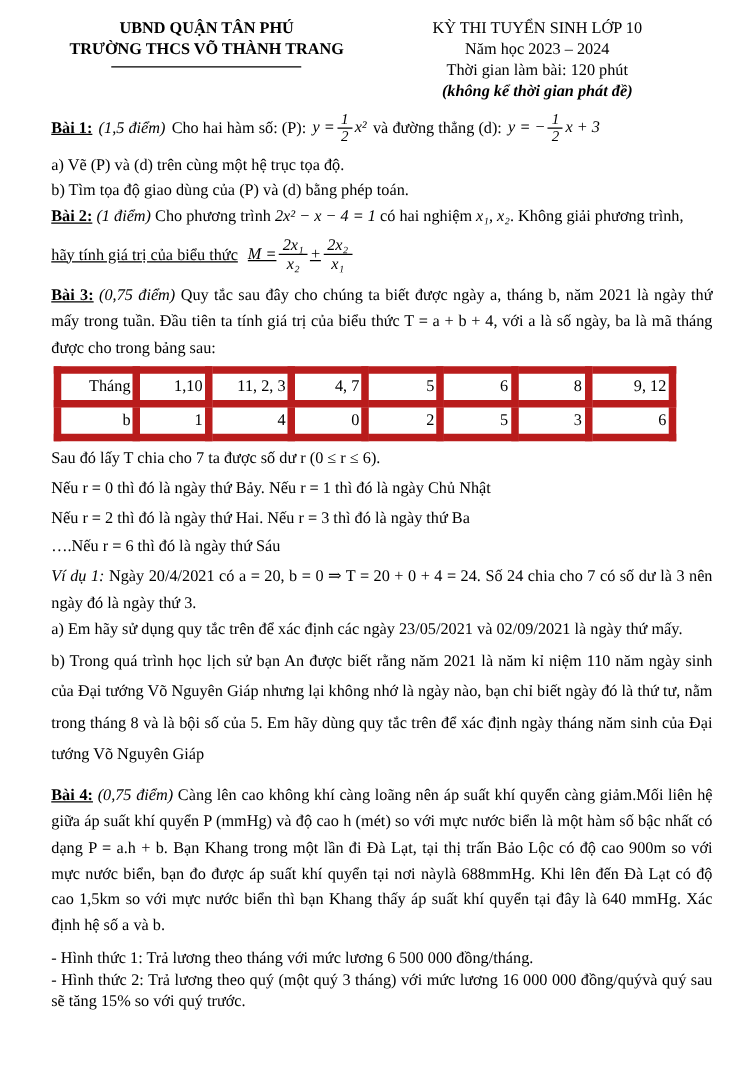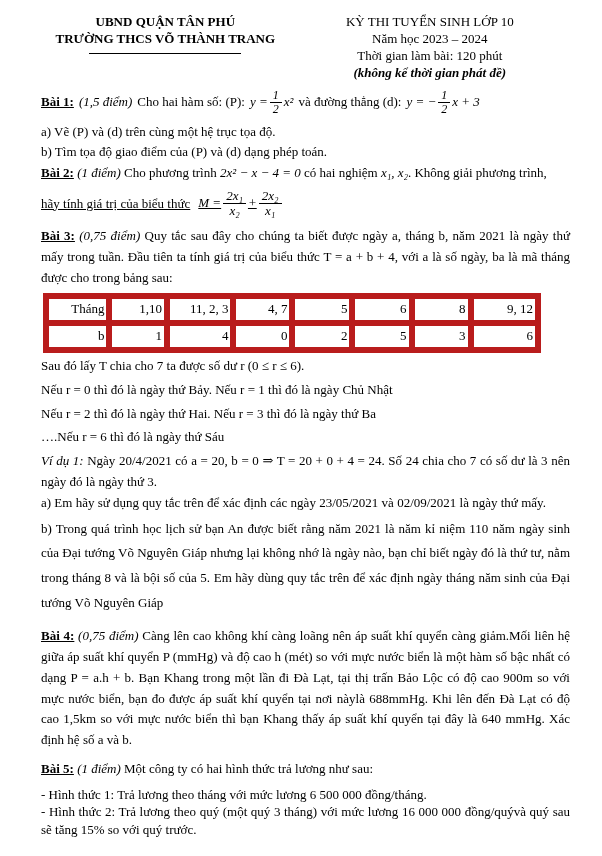--- a/index.html
+++ b/index.html
@@ -80,27 +80,27 @@
           <span class="num">1</span>
           <span class="den">2</span>
         </span><span>x²</span></span>
     <span>và đường thẳng (d):</span>
     <span class="math"><span>y = −</span><span class="frac small">
           <span class="num">1</span>
           <span class="den">2</span>
         </span><span>x + 3</span></span>
   </div>
   <p class="para p-b1a">a) Vẽ (P) và (d) trên cùng một hệ trục tọa độ.</p>
-  <p class="para p-b1b">b) Tìm tọa độ giao điểm của (P) và (d) dạng phép toán.</p>
+  <p class="para p-b1b">b) Tìm tọa độ giao dùng của (P) và (d) bằng phép toán.</p>
 
   <p class="para">
     <span class="lbl">Bài 2:</span>
     <span class="it">(1 điểm)</span>
     <span>Cho phương trình</span>
-    <span class="math">2x² − x − 4 = 0</span>
+    <span class="math">2x² − x − 4 = 1</span>
     <span>có hai nghiệm</span>
     <span class="math">x₁, x₂</span><span>. Không giải phương trình,</span>
   </p>
   <div class="m-line">
     <span>hãy tính giá trị của biểu thức</span>
     <span class="math"><span>M =</span><span class="frac">
           <span class="num">2x₁</span>
           <span class="den">x₂</span>
         </span><span>+</span><span class="frac">
           <span class="num">2x₂</span>
@@ -162,21 +162,16 @@
   </p>
   <p class="para">a) Em hãy sử dụng quy tắc trên để xác định các ngày 23/05/2021 và 02/09/2021 là ngày thứ mấy.</p>
   <p class="para p-b3b">b) Trong quá trình học lịch sử bạn An được biết rằng năm 2021 là năm kỉ niệm 110 năm ngày sinh của Đại tướng Võ Nguyên Giáp nhưng lại không nhớ là ngày nào, bạn chỉ biết ngày đó là thứ tư, nằm trong tháng 8 và là bội số của 5. Em hãy dùng quy tắc trên để xác định ngày tháng năm sinh của Đại tướng Võ Nguyên Giáp</p>
 
   <p class="para p-b4">
     <span class="lbl">Bài 4:</span>
     <span class="it">(0,75 điểm)</span>
     <span>Càng lên cao không khí càng loãng nên áp suất khí quyển càng giảm.Mối liên hệ giữa áp suất khí quyển P (mmHg) và độ cao h (mét) so với mực nước biển là một hàm số bậc nhất có dạng P = a.h + b. Bạn Khang trong một lần đi Đà Lạt, tại thị trấn Bảo Lộc có độ cao 900m so với mực nước biển, bạn đo được áp suất khí quyển tại nơi nàylà 688mmHg. Khi lên đến Đà Lạt có độ cao 1,5km so với mực nước biển thì bạn Khang thấy áp suất khí quyển tại đây là 640 mmHg. Xác định hệ số a và b.</span>
   </p>
 
-  <p class="para p-b5">
-    <span class="lbl">Bài 5:</span>
-    <span class="it">(1 điểm)</span>
-    <span>Một công ty có hai hình thức trả lương như sau:</span>
-  </p>
   <p class="para p-opt1">- Hình thức 1: Trả lương theo tháng với mức lương 6 500 000 đồng/tháng.</p>
   <p class="para p-opt2">- Hình thức 2: Trả lương theo quý (một quý 3 tháng) với mức lương 16 000 000 đồng/quývà quý sau sẽ tăng 15% so với quý trước.</p>
 
 </div>
 
 </body></html>

